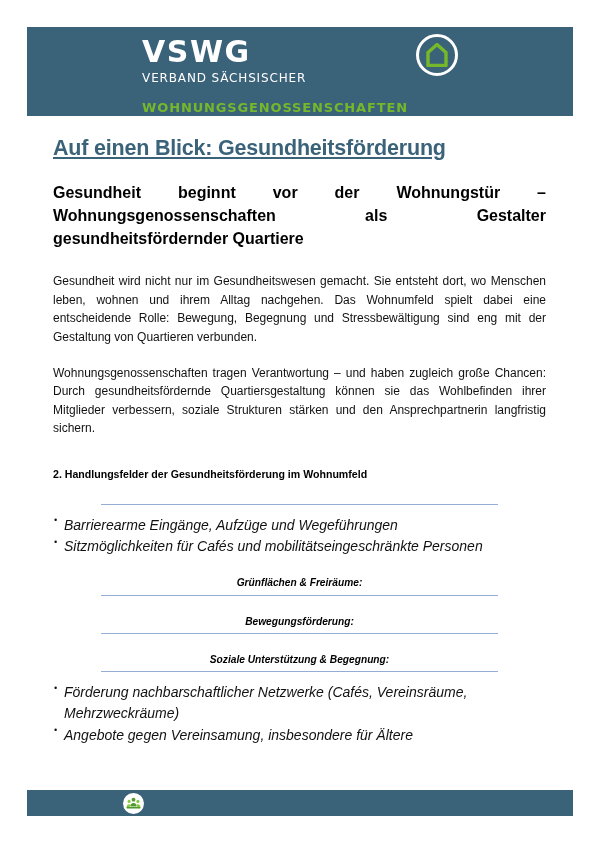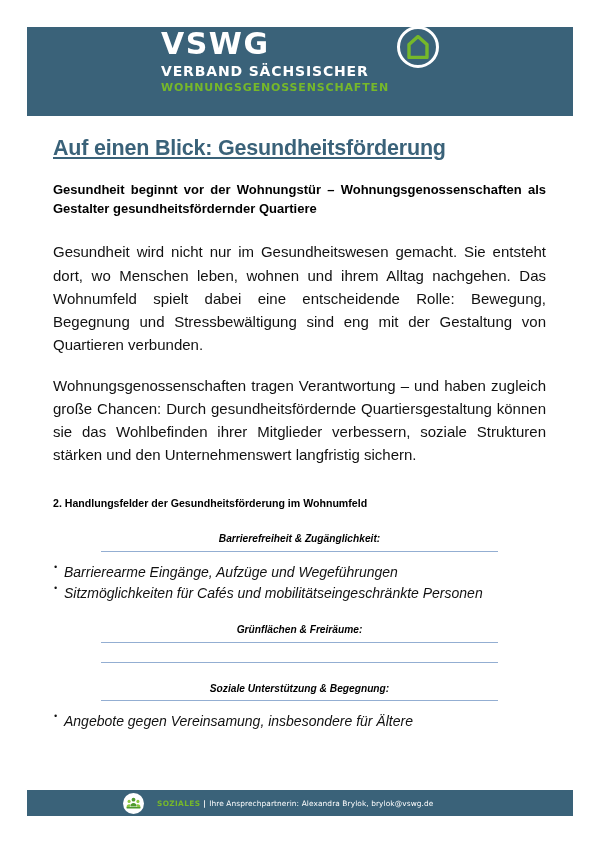--- a/index.html
+++ b/index.html
@@ -25,21 +25,21 @@
 
   
   .header-band {
     position: absolute;
     left: 27px;
     top: 27px;
     width: 546px;
     height: 89px;
     background: #3a6279;
     display: flex;
-    align-items: flex-start;
+    align-items: flex-end;
     justify-content: center;
   }
 
   .logo {
     display: flex;
     align-items: flex-start;
     gap: 8px;
   }
 
   .logo-text-col {
@@ -54,34 +54,35 @@
     font-weight: bold;
     font-size: 30px;
     letter-spacing: 1.5px;
     color: #ffffff;
     line-height: 1;
     margin-bottom: 4px;
   }
 
   .logo-line1 {
     font-family: "DejaVu Sans", sans-serif;
-    font-weight: bold;
-    font-size: 14px;
+    font-weight: normal;
+    font-size: 12px;
     letter-spacing: 0.85px;
     color: #ffffff;
     line-height: 1.25;
   }
 
   .logo-line2 {
     font-family: "DejaVu Sans", sans-serif;
     font-weight: bold;
-    font-size: 11px;
+    font-size: 13px;
     letter-spacing: 0.85px;
     color: #76b82a;
     line-height: 1.25;
+    margin-top: 14px;
   }
 
   .logo-mark {
     width: 42px;
     height: 42px;
     border-radius: 50%;
     border: 3px solid #ffffff;
     box-sizing: border-box;
     display: flex;
     align-items: center;
@@ -101,21 +102,21 @@
     font-size: 21.5px;
     font-weight: bold;
     color: #3a6279;
     letter-spacing: -0.2px;
     margin: 0 0 20px 0;
     line-height: 1.15;
     text-decoration: underline;
   }
 
   .subtitle {
-    font-size: 13px;
+    font-size: 16px;
     font-weight: bold;
     color: #000000;
     text-align: justify;
     line-height: 1.45;
     margin: 0 0 22px 0;
   }
 
   .section-heading {
     font-size: 10.6px;
     font-weight: bold;
@@ -123,21 +124,21 @@
     margin: 0 0 13px 0;
     line-height: 1.3;
   }
 
   .section-heading.spaced {
     margin-top: 30px;
     margin-bottom: 16px;
   }
 
   .body-para {
-    font-size: 15px;
+    font-size: 12px;
     color: #111111;
     text-align: justify;
     line-height: 1.55;
     margin: 0 0 17px 0;
   }
 
   .fields-block {
     margin-top: 22px;
   }
 
@@ -253,65 +254,63 @@
   </div>
 
   <div class="content">
 
     <h1 class="doc-title">Auf einen Blick: Gesundheitsförderung</h1>
 
     <p class="subtitle">Gesundheit beginnt vor der Wohnungstür – Wohnungsgenossenschaften als Gestalter gesundheitsfördernder Quartiere</p>
 
 
     <p class="body-para">Gesundheit wird nicht nur im Gesundheitswesen gemacht. Sie entsteht dort, wo Menschen leben, wohnen und ihrem Alltag nachgehen. Das Wohnumfeld spielt dabei eine entscheidende Rolle: Bewegung, Begegnung und Stressbewältigung sind eng mit der Gestaltung von Quartieren verbunden.</p>
-    <p class="body-para">Wohnungsgenossenschaften tragen Verantwortung – und haben zugleich große Chancen: Durch gesundheitsfördernde Quartiersgestaltung können sie das Wohlbefinden ihrer Mitglieder verbessern, soziale Strukturen stärken und den Unternehmenswert langfristig sichern.</p>
+    <p class="body-para">Wohnungsgenossenschaften tragen Verantwortung – und haben zugleich große Chancen: Durch gesundheitsfördernde Quartiersgestaltung können sie das Wohlbefinden ihrer Mitglieder verbessern, soziale Strukturen stärken und den Ansprechpartnerin langfristig sichern.</p>
 
     <h2 class="section-heading spaced">2. Handlungsfelder der Gesundheitsförderung im Wohnumfeld</h2>
 
     <div class="fields-block">
 
       <div class="field-group">
-        <p class="field-title">Barrierefreiheit &amp; Zugänglichkeit:</p>
         <hr class="field-rule">
         <ul class="bullets">
           <li>Barrierearme Eingänge, Aufzüge und Wegeführungen</li>
           <li>Sitzmöglichkeiten für Cafés und mobilitätseingeschränkte Personen</li>
         </ul>
       </div>
 
       <div class="field-group">
         <p class="field-title">Grünflächen &amp; Freiräume:</p>
         <hr class="field-rule">
       </div>
 
       <div class="field-group">
+        <p class="field-title">Bewegungsförderung:</p>
         <hr class="field-rule">
       </div>
 
       <div class="field-group">
         <p class="field-title">Soziale Unterstützung &amp; Begegnung:</p>
         <hr class="field-rule">
         <ul class="bullets">
+          <li>Förderung nachbarschaftlicher Netzwerke (Cafés, Vereinsräume, Mehrzweckräume)</li>
           <li>Angebote gegen Vereinsamung, insbesondere für Ältere</li>
         </ul>
       </div>
 
     </div>
   </div>
 
   <div class="footer-band">
     <div class="footer-badge">
       <svg width="15" height="12" viewBox="0 0 15 12" aria-hidden="true">
         <circle cx="7.5" cy="2.7" r="1.9" fill="#4e9a2e"></circle>
         <circle cx="3.1" cy="4.4" r="1.55" fill="#8cc63f"></circle>
         <circle cx="11.9" cy="4.4" r="1.55" fill="#8cc63f"></circle>
         <path d="M4.3 9.6 C4.3 7.3 5.6 6.0 7.5 6.0 C9.4 6.0 10.7 7.3 10.7 9.6 Z" fill="#4e9a2e"></path>
         <path d="M0.6 10.0 C0.6 8.2 1.6 7.2 3.1 7.2 C3.8 7.2 4.3 7.4 4.7 7.8 C4.1 8.4 3.8 9.1 3.75 10.0 Z" fill="#8cc63f"></path>
         <path d="M14.4 10.0 C14.4 8.2 13.4 7.2 11.9 7.2 C11.2 7.2 10.7 7.4 10.3 7.8 C10.9 8.4 11.2 9.1 11.25 10.0 Z" fill="#8cc63f"></path>
         <rect x="0.4" y="9.9" width="14.2" height="1.5" rx="0.6" fill="#4e9a2e"></rect>
       </svg>
     </div>
-    <div class="footer-text">
-      <span class="footer-cat">SOZIALES</span><span class="footer-sep">|</span><span>Ihre Ansprechpartnerin: Alexandra Brylok, brylok@vswg.de</span>
-    </div>
   </div>
 
 </div>
 
 </body></html>

